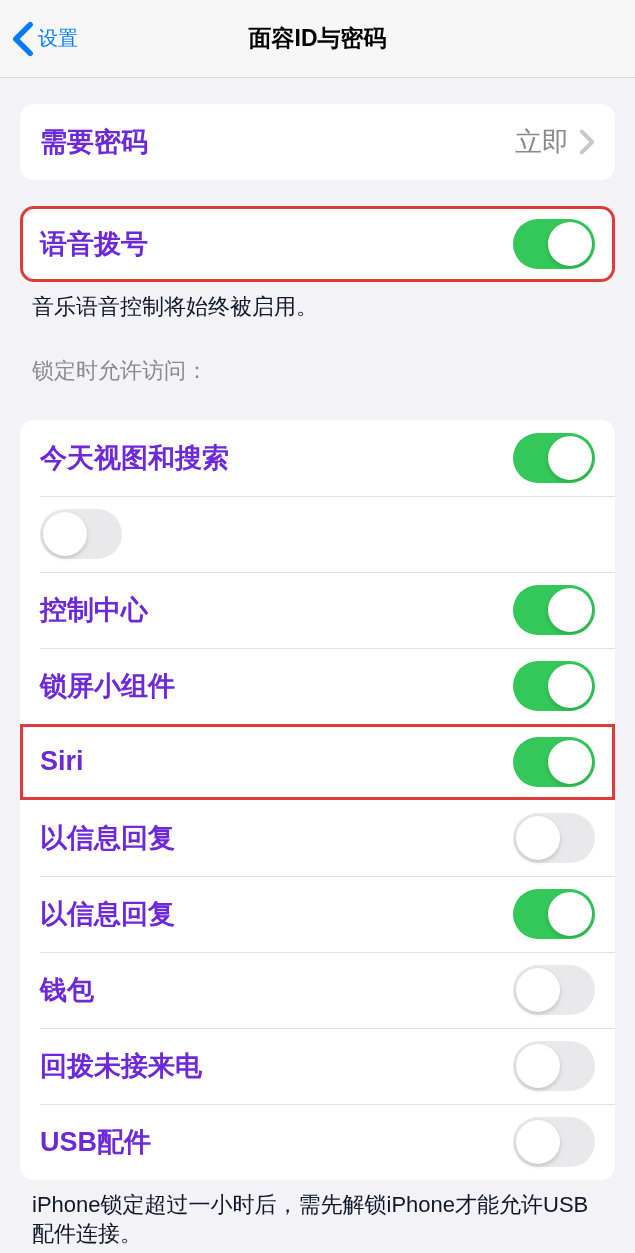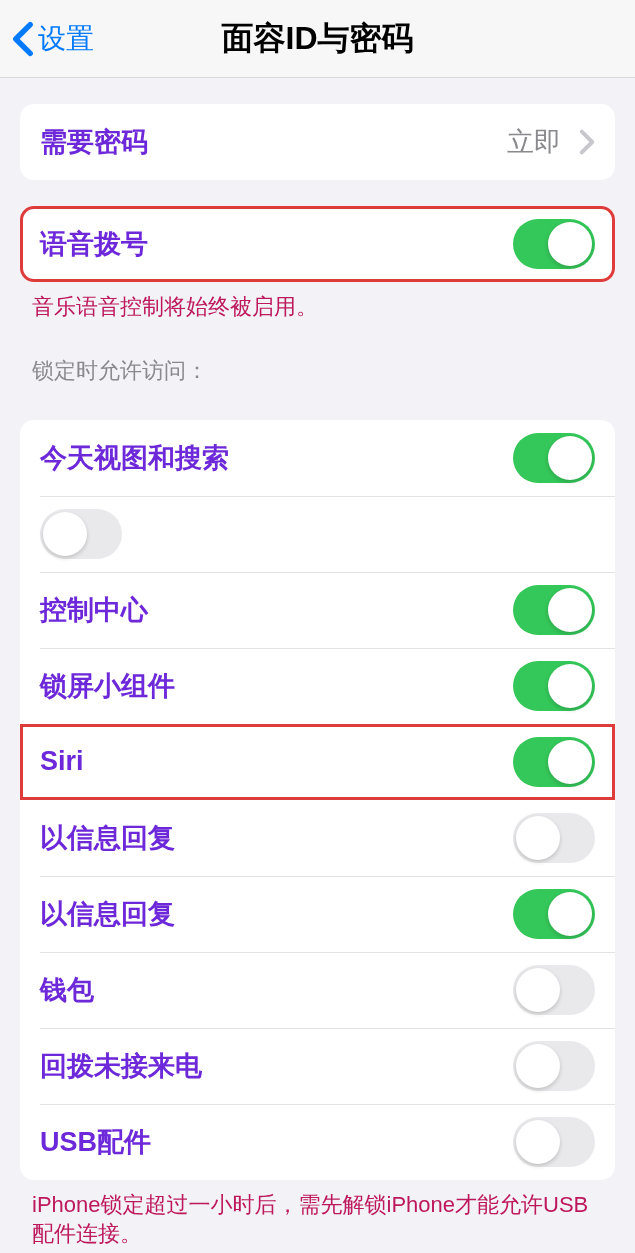--- a/index.html
+++ b/index.html
@@ -20,33 +20,33 @@
       height: 78px;
       background: #f7f7f7;
       border-bottom: 1px solid #d9d9d9;
       position: relative;
     }
     .back-button {
       display: flex;
       align-items: center;
       padding-left: 12px;
       color: #007aff;
-      font-size: 28px;
+      font-size: 20px;
       cursor: pointer;
     }
     .back-button svg {
       width: 22px;
       height: 36px;
       margin-right: 4px;
     }
     .nav-title {
       position: absolute;
       left: 50%;
       transform: translateX(-50%);
-      font-size: 32px;
+      font-size: 23px;
       font-weight: 600;
       color: #000;
     }
     .content {
       padding: 0;
     }
     .group {
       margin: 26px 20px 0 20px;
       background: #fff;
       border-radius: 14px;
@@ -74,34 +74,34 @@
       background: #e3e3e6;
     }
     .row-label {
       font-size: 27px;
       color: #6d28d9;
       font-weight: 700;
     }
     .row-trailing {
       display: flex;
       align-items: center;
-      gap: 18px;
+      gap: 10px;
     }
     .row-value {
       font-size: 27px;
       color: #8a8a8e;
     }
     .chevron {
       width: 16px;
       height: 26px;
       color: #c7c7cc;
     }
     .footer-text {
       font-size: 22px;
-      color: #be185d;
+      color: #0f172a;
       padding: 10px 32px 0 32px;
       line-height: 1.35;
     }
     .header-text {
       font-size: 22px;
       color: #8a8a8e;
       padding: 34px 28px 8px 32px;
     }
     .toggle {
       width: 82px;

